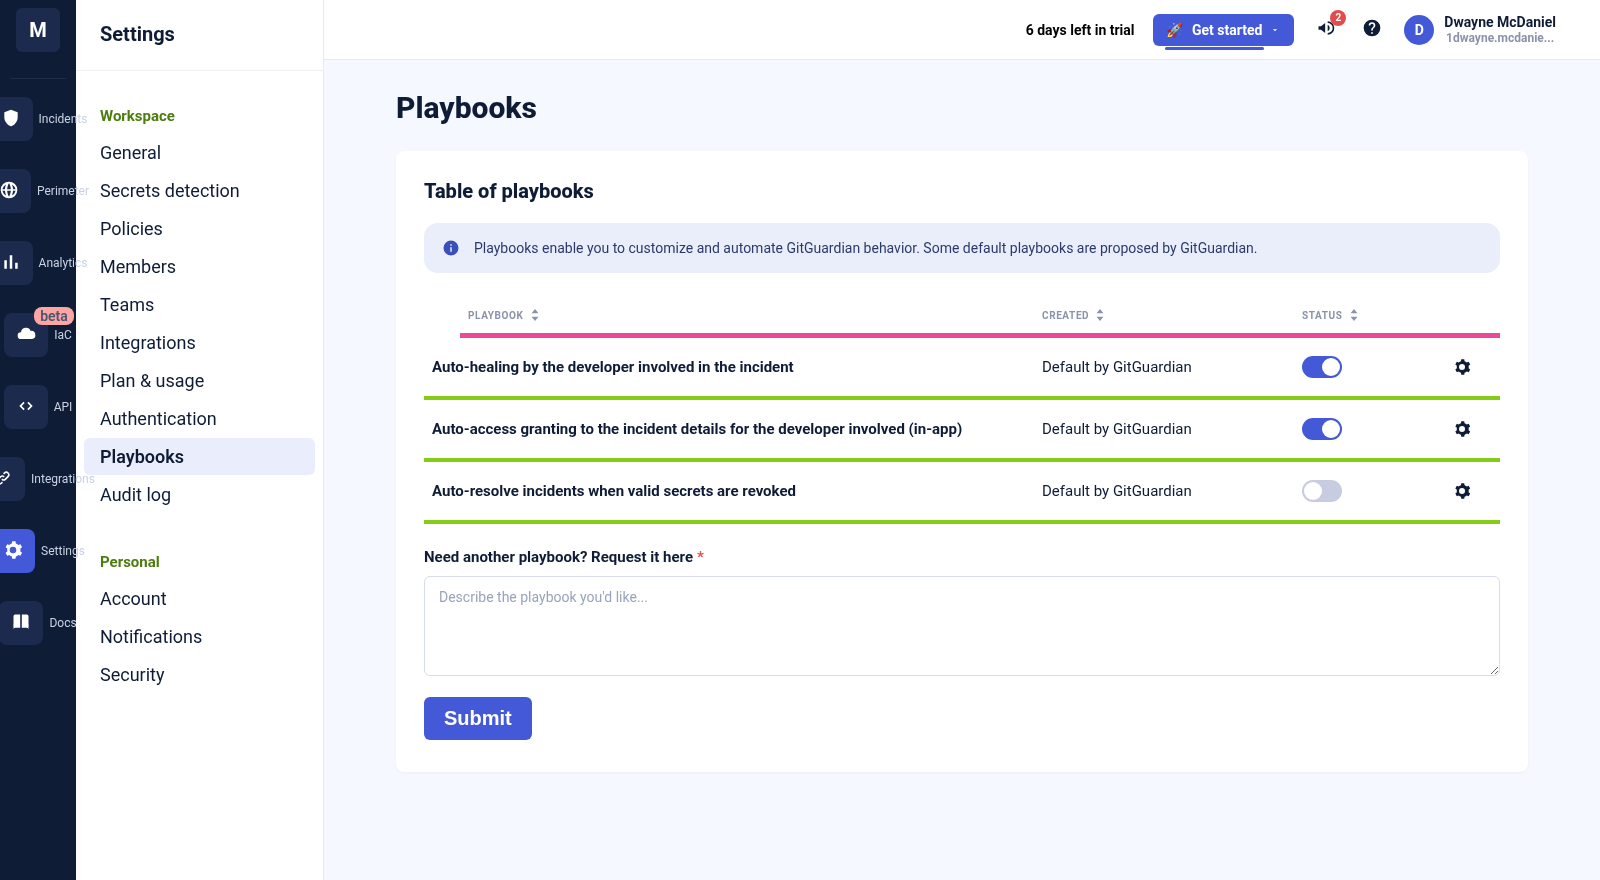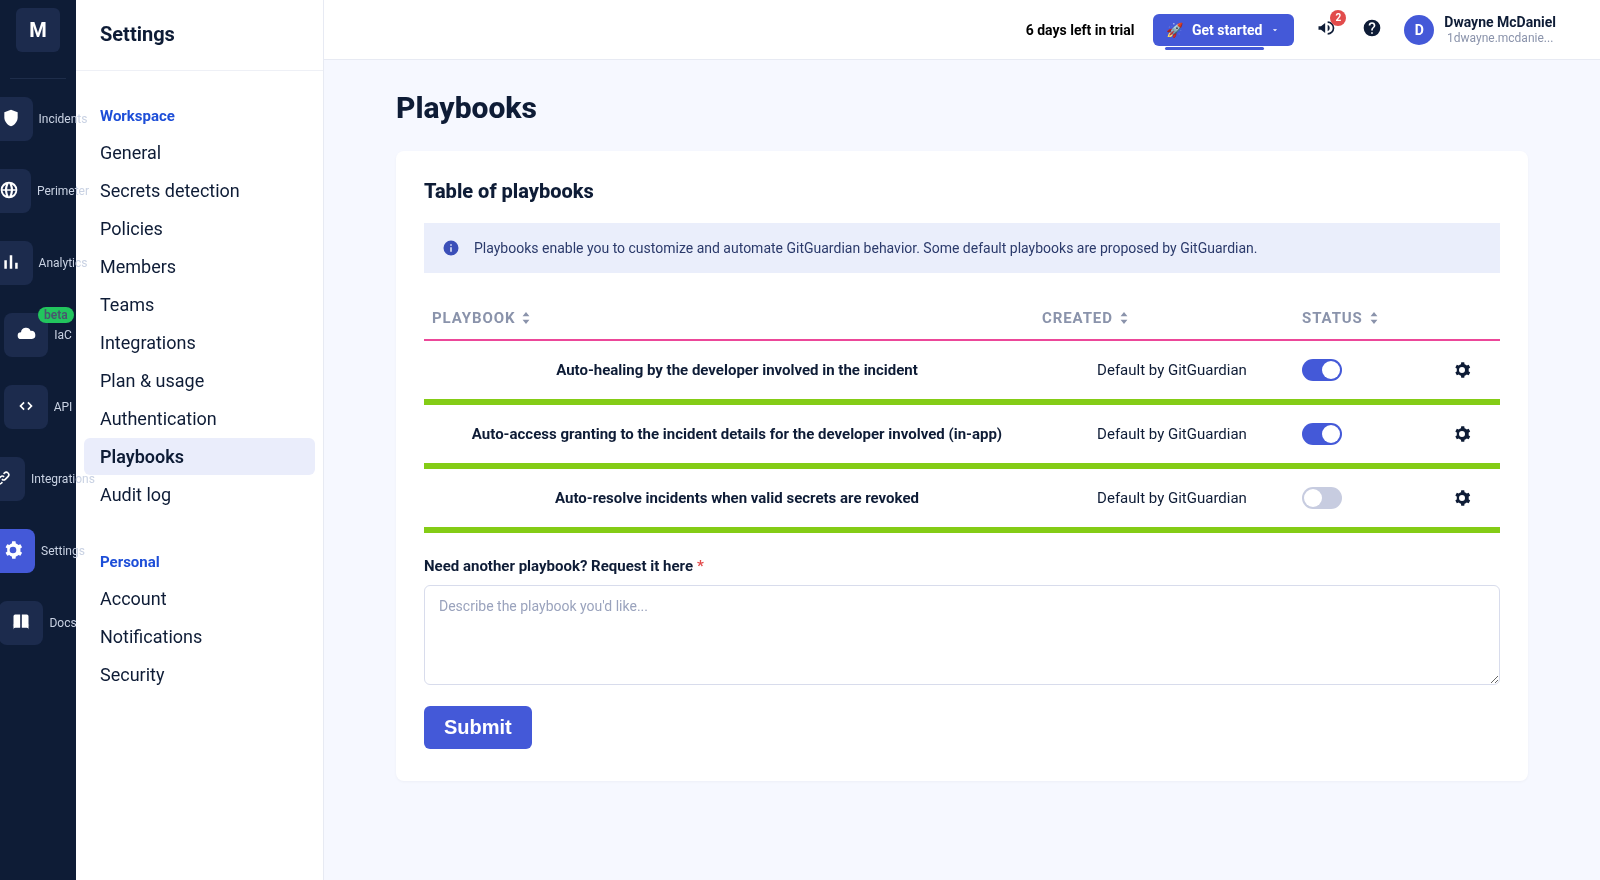--- a/index.html
+++ b/index.html
@@ -50,23 +50,23 @@
   background: #1c2b4d;
 }
 .rail .rail-item.active .rail-icon-box {
   background: #4459d8;
 }
 .rail .rail-icon-box svg { width: 20px; height: 20px; fill: #fff; }
 .rail .rail-label { color: #c9d2e3; font-size: 12px; }
 .rail .beta-badge {
   position: absolute;
   top: -6px; right: -2px;
-  background: #22c55e;
+  background: #fca5a5;
   color: #4a556f;
-  font-size: 12px;
+  font-size: 14px;
   padding: 1px 6px;
   border-radius: 8px;
   font-weight: 600;
 }
 
 
 .sidebar {
   width: 248px;
   background: #fff;
   border-right: 1px solid #e7eaf3;
@@ -76,21 +76,21 @@
 .sidebar-title {
   font-size: 20px;
   font-weight: 700;
   padding: 22px 24px 24px 24px;
   border-bottom: 1px solid #eef0f6;
 }
 .sidebar-scroll { padding: 20px 8px; }
 .sidebar-section-label {
   font-size: 15px;
   font-weight: 700;
-  color: #1d4ed8;
+  color: #4d7c0f;
   padding: 8px 16px;
   margin-top: 8px;
 }
 .sidebar-link {
   display: block;
   padding: 8px 16px;
   color: #0e1c36;
   font-size: 18px;
   cursor: pointer;
   border-radius: 6px;
@@ -163,21 +163,21 @@
   max-width: 200px;
 }
 .avatar {
   width: 30px; height: 30px; border-radius: 50%;
   background: #4459d8; color: #fff;
   display: flex; align-items: center; justify-content: center;
   font-weight: 700;
 }
 .user-text { line-height: 1.2; min-width: 0; text-align: center; }
 .user-name { font-weight: 700; font-size: 14px; white-space: nowrap; overflow: hidden; text-overflow: ellipsis; }
-.user-email { color: #8a93ab; font-size: 12px; white-space: nowrap; overflow: hidden; text-overflow: ellipsis; }
+.user-email { color: #8a93ab; font-size: 12px; white-space: nowrap; overflow: hidden; text-overflow: ellipsis; font-weight: bold; }
 
 .content {
   padding: 30px 72px;
   overflow: auto;
   flex: 1;
 }
 .page-title {
   font-size: 30px;
   font-weight: 800;
   margin-bottom: 26px;
@@ -189,52 +189,53 @@
   box-shadow: 0 1px 3px rgba(20,30,60,0.04);
 }
 .card-title {
   font-size: 20px;
   font-weight: 800;
   margin-bottom: 20px;
 }
 .info-banner {
   background: #eaeefb;
   color: #2b3a6b;
-  border-radius: 0;
+  border-radius: 14px;
   padding: 16px 18px;
   display: flex;
   align-items: center;
   gap: 14px;
   font-size: 14px;
   margin-bottom: 24px;
 }
 .info-banner .info-icon {
   width: 18px; height: 18px; flex: none;
   fill:#3b4fb8;
 }
 
 .tbl-header, .tbl-row {
   display: grid;
   grid-template-columns: 1fr 260px 130px 60px;
   align-items: center;
   padding: 18px 8px;
 }
 .tbl-header {
-  border-bottom: 2px solid #ec4899;
+  border-bottom: 5px solid #ec4899;
   color: #8a93ab;
-  font-size: 15px;
+  font-size: 10px;
   letter-spacing: 0.06em;
   font-weight: 700;
   text-transform: uppercase;
   padding: 12px 8px;
+  margin-left: 36px;
 }
 .th { display: flex; align-items: center; gap: 6px; }
 .sort-icon { width:10px; height:12px; }
 .sort-icon path { fill:#8a93ab; }
-.tbl-row { border-bottom: 6px solid #84cc16; text-align: center; }
+.tbl-row { border-bottom: 4px solid #84cc16; }
 .tbl-row:last-of-type { border-bottom: none; }
 .pb-name { font-weight: 700; font-size: 15px; }
 .pb-created { color: #0e1c36; font-size: 15px; }
 .toggle {
   width: 40px; height: 22px; border-radius: 12px;
   position: relative; cursor: pointer;
   background: #c7cce0;
   transition: background .15s;
 }
 .toggle .knob {

